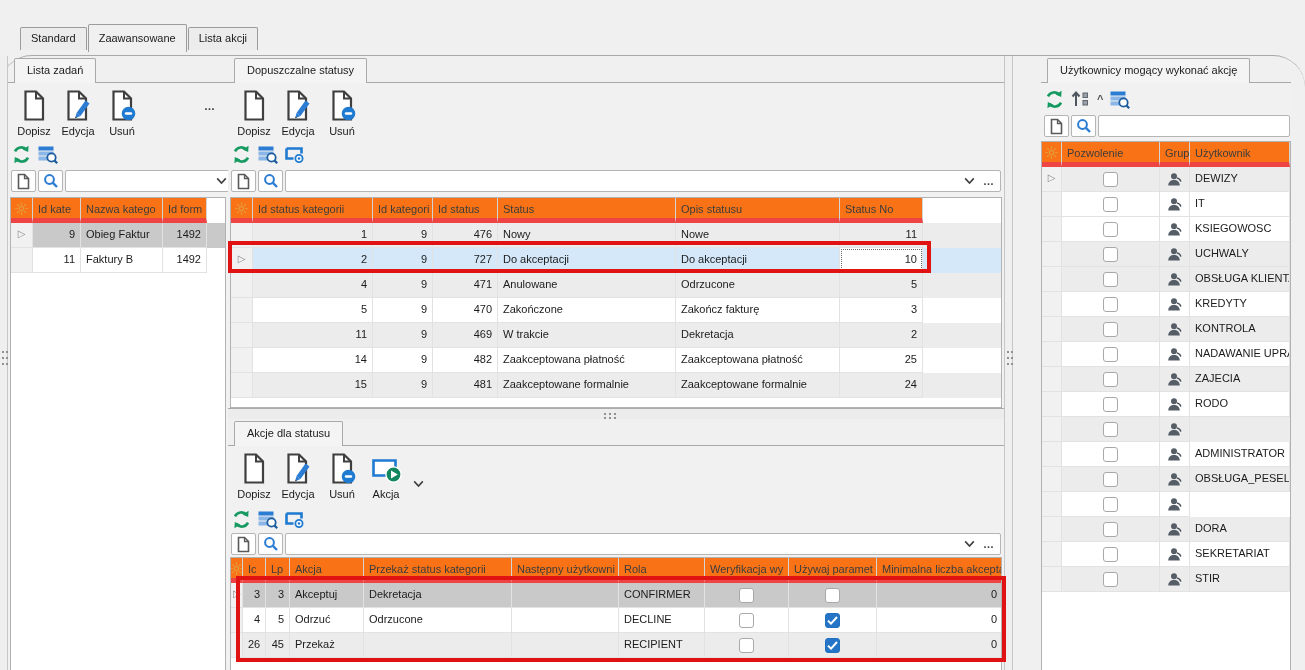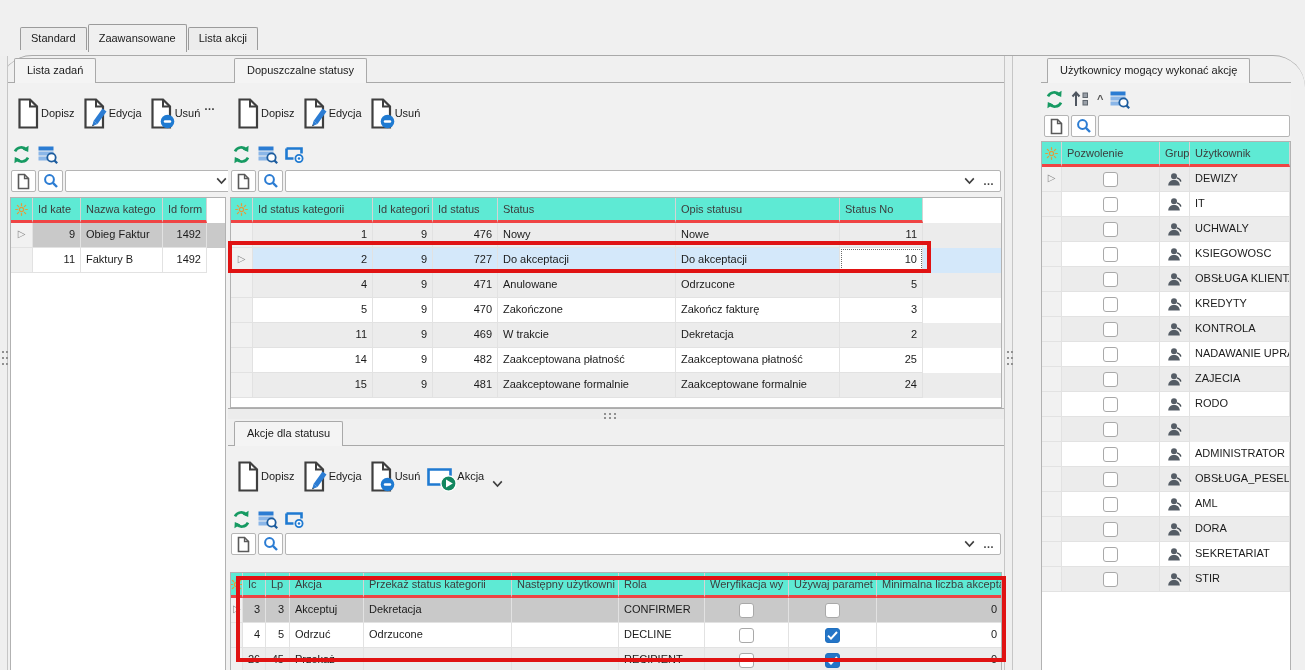--- a/index.html
+++ b/index.html
@@ -31,21 +31,21 @@
   .panel-midtop { left:228px;  width:776px; height:352px; }
   .panel-midbot { left:228px;  top:363px; width:776px; height:252px;text-decoration:underline; }
   .panel-right  { left:1013px; width:250px; height:615px;margin-left:28px; }
   .ptab-row { position:absolute; top:2px; left:6px; height:25px; display:flex; align-items:flex-end; z-index:2; }
   .ptab { height:25px; line-height:23px; padding:0 12px; background:#f4f4f4; border:1px solid #a9a9a9;
           border-bottom:none; border-radius:2px 2px 0 0; white-space:nowrap; }
   .pbody { position:absolute; top:26px; left:0; right:0; bottom:0; background:#f1f1f1; border-top:1px solid #a9a9a9; }
 
   
   .toolbar { position:absolute; top:3px; left:2px; right:2px; height:55px; display:flex; align-items:flex-start; padding:1px 2px; }
-  .tbtn { display:flex; flex-direction:row; align-items:center; justify-content:space-between;
+  .tbtn { display:flex; flex-direction:column; align-items:center; justify-content:space-between;
           min-width:44px; height:52px; padding:2px 3px 1px; border-radius:2px; cursor:default; }
   .tbtn .icon { height:32px; display:flex; align-items:center; }
   .tbtn .tlabel { line-height:13px; white-space:nowrap; }
   .tb-more { position:absolute; right:10px; top:14px; font-weight:bold; letter-spacing:1px; color:#333; cursor:default; }
   .tb-caret { align-self:center; margin:14px 0 0 5px; }
   .iconbar { position:absolute; left:4px; right:2px; display:flex; align-items:center; gap:7px; height:24px; }
   .iconbar .icon { display:flex; align-items:center; cursor:default; }
   .caret-txt { color:#555; font-size:11px; font-weight:bold; line-height:10px; cursor:default; }
 
   
@@ -61,21 +61,21 @@
   
   .tablewrap { position:absolute; left:2px; right:2px; bottom:0; background:#fff; border:1px solid #b2b2b2; overflow:hidden; }
   .trow { display:grid; grid-template-columns:var(--cols); height:25px; background:#fff; }
   .trow.alt { background:#ececec; }
   .trow.sel-blue { background:#d4e8fa; }
   .trow.sel-gray { background:#c9c9c9; }
   .tcell { border-right:1px solid #e2e2e2; border-bottom:1px solid #e2e2e2; padding:0 5px; line-height:23px;
            overflow:hidden; white-space:nowrap; }
   .tcell.r { text-align:right; }
   .tcell.ind { background:#f1f1f1; color:#8a8a8a; font-size:10px; padding:0 2px; text-align:center; line-height:22px; }
-  .thead .tcell { background:#5eead4; border-right:1px solid #d4d4d4; border-bottom:3px solid #ef4444; color:#3c3c3c; }
+  .thead .tcell { background:#f97316; border-right:1px solid #d4d4d4; border-bottom:5px solid #ef4444; color:#3c3c3c; }
   .thead .tcell.ind { display:flex; align-items:center; justify-content:center; }
   .tcell.fc { background:#fff; outline:1px dotted #6a6a6a; outline-offset:-2px; }
   .cbcell { display:flex; align-items:center; justify-content:center; border-right:1px solid #e2e2e2; border-bottom:1px solid #e2e2e2; }
   .cb { width:15px; height:15px; border:1px solid #a9a9a9; border-radius:3px; background:#fff;
         display:inline-flex; align-items:center; justify-content:center; }
   .cb.checked { background:#2475c7; border-color:#2070c0; }
   .iconcell { display:flex; align-items:center; justify-content:center; border-right:1px solid #e2e2e2; border-bottom:1px solid #e2e2e2; }
 
   
   .anno { position:absolute; border:4px solid #e01212; z-index:40; pointer-events:none; }
@@ -519,21 +519,21 @@
           <span class="sinput">
             <input value="" style="">
             <span class="icon">
                 <svg width="11" height="8" viewBox="0 0 11 8">
                   <path d="M1.2 1.4 L5.5 6 L9.8 1.4" fill="none" stroke="#3f3f3f" stroke-width="1.6"></path>
                 </svg>
               </span>
             <span class="dots">…</span>
           </span>
         </div>
-        <div class="tablewrap" style="top:126px; --cols:12px 23px 24px 74px 148px 107px 86px 84px 88px 126px;">
+        <div class="tablewrap" style="top:111px; --cols:12px 23px 24px 74px 148px 107px 86px 84px 88px 126px;">
             <div class="trow thead">
               <div class="tcell ind">
                 <span class="icon">
                   <svg width="13" height="13" viewBox="0 0 16 16">
                     <g stroke="#e59b3c" stroke-width="1.5" stroke-linecap="round">
                       <circle cx="8" cy="8" r="2.6" fill="none"></circle>
                       <line x1="8" y1="0.8" x2="8" y2="3"></line>
                       <line x1="8" y1="13" x2="8" y2="15.2"></line>
                       <line x1="0.8" y1="8" x2="3" y2="8"></line>
                       <line x1="13" y1="8" x2="15.2" y2="8"></line>
@@ -717,52 +717,52 @@
                 <span class="icon">
                   <svg width="15" height="15" viewBox="0 0 15 15">
                     <circle cx="7" cy="4.3" r="3" fill="#555d66"></circle>
                     <path d="M1.2 13.6 C1.2 9.9 3.8 7.9 7 7.9 C10.2 7.9 12.8 9.9 12.8 13.6 Z" fill="#555d66"></path>
                     <path d="M10 5.8 C11.8 6.3 13.6 7.8 13.8 9.6" fill="none" stroke="#434a52" stroke-width="1.3"></path>
                   </svg>
                 </span>
               </span>
               <div class="tcell">IT</div>
             </div>
+            <div class="trow ">
+              <div class="tcell ind"></div>
+              <span class="cbcell">
+                <span class="cb"></span>
+              </span>
+              <span class="iconcell">
+                <span class="icon">
+                  <svg width="15" height="15" viewBox="0 0 15 15">
+                    <circle cx="7" cy="4.3" r="3" fill="#555d66"></circle>
+                    <path d="M1.2 13.6 C1.2 9.9 3.8 7.9 7 7.9 C10.2 7.9 12.8 9.9 12.8 13.6 Z" fill="#555d66"></path>
+                    <path d="M10 5.8 C11.8 6.3 13.6 7.8 13.8 9.6" fill="none" stroke="#434a52" stroke-width="1.3"></path>
+                  </svg>
+                </span>
+              </span>
+              <div class="tcell">KSIEGOWOSC</div>
+            </div>
             <div class="trow alt">
               <div class="tcell ind"></div>
               <span class="cbcell">
                 <span class="cb"></span>
               </span>
               <span class="iconcell">
                 <span class="icon">
                   <svg width="15" height="15" viewBox="0 0 15 15">
                     <circle cx="7" cy="4.3" r="3" fill="#555d66"></circle>
                     <path d="M1.2 13.6 C1.2 9.9 3.8 7.9 7 7.9 C10.2 7.9 12.8 9.9 12.8 13.6 Z" fill="#555d66"></path>
                     <path d="M10 5.8 C11.8 6.3 13.6 7.8 13.8 9.6" fill="none" stroke="#434a52" stroke-width="1.3"></path>
                   </svg>
                 </span>
               </span>
               <div class="tcell">UCHWALY</div>
             </div>
-            <div class="trow ">
-              <div class="tcell ind"></div>
-              <span class="cbcell">
-                <span class="cb"></span>
-              </span>
-              <span class="iconcell">
-                <span class="icon">
-                  <svg width="15" height="15" viewBox="0 0 15 15">
-                    <circle cx="7" cy="4.3" r="3" fill="#555d66"></circle>
-                    <path d="M1.2 13.6 C1.2 9.9 3.8 7.9 7 7.9 C10.2 7.9 12.8 9.9 12.8 13.6 Z" fill="#555d66"></path>
-                    <path d="M10 5.8 C11.8 6.3 13.6 7.8 13.8 9.6" fill="none" stroke="#434a52" stroke-width="1.3"></path>
-                  </svg>
-                </span>
-              </span>
-              <div class="tcell">KSIEGOWOSC</div>
-            </div>
             <div class="trow alt">
               <div class="tcell ind"></div>
               <span class="cbcell">
                 <span class="cb"></span>
               </span>
               <span class="iconcell">
                 <span class="icon">
                   <svg width="15" height="15" viewBox="0 0 15 15">
                     <circle cx="7" cy="4.3" r="3" fill="#555d66"></circle>
                     <path d="M1.2 13.6 C1.2 9.9 3.8 7.9 7 7.9 C10.2 7.9 12.8 9.9 12.8 13.6 Z" fill="#555d66"></path>
@@ -906,21 +906,20 @@
               </span>
               <span class="iconcell">
                 <span class="icon">
                   <svg width="15" height="15" viewBox="0 0 15 15">
                     <circle cx="7" cy="4.3" r="3" fill="#555d66"></circle>
                     <path d="M1.2 13.6 C1.2 9.9 3.8 7.9 7 7.9 C10.2 7.9 12.8 9.9 12.8 13.6 Z" fill="#555d66"></path>
                     <path d="M10 5.8 C11.8 6.3 13.6 7.8 13.8 9.6" fill="none" stroke="#434a52" stroke-width="1.3"></path>
                   </svg>
                 </span>
               </span>
-              <div class="tcell">AML</div>
             </div>
             <div class="trow alt">
               <div class="tcell ind"></div>
               <span class="cbcell">
                 <span class="cb"></span>
               </span>
               <span class="iconcell">
                 <span class="icon">
                   <svg width="15" height="15" viewBox="0 0 15 15">
                     <circle cx="7" cy="4.3" r="3" fill="#555d66"></circle>

